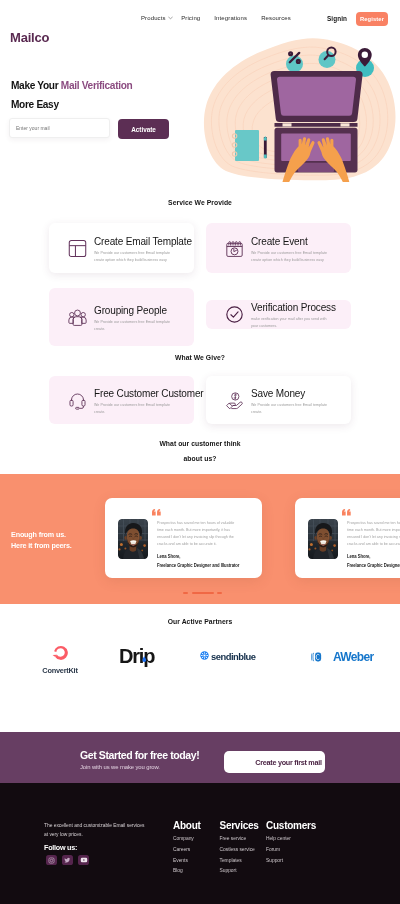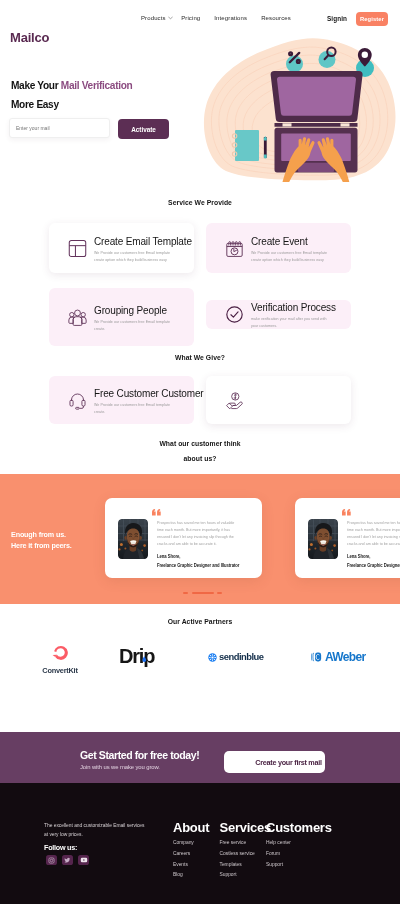--- a/index.html
+++ b/index.html
@@ -69,21 +69,21 @@
 
   
   .footer { position:absolute; left:0; width:400px; background:#120B10; }
   .f-tag { position:absolute; left:44px; top:821px; font-size:4.9px; color:#D6D1D4; line-height:9px; letter-spacing:-.02px;}
   .f-follow { position:absolute; left:44px; top:843px; font-size:7.2px; font-weight:bold; color:#fff; letter-spacing:-.25px;}
   .f-social { position:absolute; left:46px; top:855px; display:flex; gap:5px; }
   .f-soc { width:11px; height:10px; border-radius:2.6px; background:#55254D; display:flex;
            align-items:center; justify-content:center; cursor:pointer;}
   .f-cols { position:absolute; left:173px; top:820px; display:flex; gap:0; }
   .f-col { width:46.5px; }
-  .f-col-title { font-size:13px; font-weight:bold; color:#fff; margin-bottom:5px; letter-spacing:-.25px;}
+  .f-col-title { font-size:10px; font-weight:bold; color:#fff; margin-bottom:5px; letter-spacing:-.25px;}
   .f-link { font-size:4.9px; color:#CDC7CB; margin-bottom:5.8px; cursor:pointer; letter-spacing:-.02px; white-space:nowrap;}
 </style>
 </head>
 <body>
 
 <div class="nav">
   <div class="logo">Mailco</div>
   <div class="nav-links">
     <div class="nav-link" style="margin-right:8px;">
       <span>Products</span>
@@ -301,20 +301,24 @@
   <span class="card-icon">
     <svg viewBox="0 0 24 24" fill="none" stroke="#5C2F55" stroke-width="1.05">
       <circle cx="13.0" cy="6.9" r="4.6"></circle>
       <path d="M14.5 5.0 h-2.2 L13.7 8.8 h-2.2" stroke-linecap="round" stroke-linejoin="round"></path>
       <path d="M13.0 3.4 V5.0 M13.0 8.8 V10.4" stroke-linecap="round"></path>
       <path d="M5.3 16.2 a3.0 3.0 0 0 1 2.1-0.9 h4.2 a1.5 1.5 0 0 1 0 3.0 h-2.0"></path>
       <path d="M9.6 18.3 h4.8 l4.6-4.0 a1.65 1.65 0 0 1 2.3 2.4 l-5.4 4.9 a2.3 2.3 0 0 1-1.5 0.6 H8.0"></path>
       <path d="M2.0 18.5 l3.3-3.3 l4.0 4.0 l-3.3 3.3 Z" stroke-linejoin="round"></path>
     </svg>
   </span>
+  <div>
+    <div class="card-title">Save Money</div>
+    <div class="card-desc">We Provide our customers free Email template create.</div>
+  </div>
 </div>
 
 <div class="sec-head" style="top:440px;">What our customer think</div>
 <div class="sec-head" style="top:455px;">about us?</div>
 
 <div class="testi-band" style="top:474px; height:130px;">
   <div class="testi-side" style="left:11px; top:55px;">
     <div>Enough from us.</div>
     <div>Here it from peers.</div>
   </div>
@@ -480,41 +484,41 @@
 
 <div class="partner" style="left:119px; top:648px;">
   <span style="font-size:20px; font-weight:bold; color:#161616; letter-spacing:-1.2px; display:block; line-height:17px;">Drip</span>
   <span style="position:absolute; left:23px; top:0px;">
     <svg viewBox="0 0 10 14" width="4.6" height="6.4">
         <path d="M5 0.4 C5 0.4 9.2 6.3 9.2 9 A4.2 4.2 0 0 1 0.8 9 C0.8 6.3 5 0.4 5 0.4 Z" fill="#1A6FF2"></path>
       </svg>
   </span>
 </div>
 
-<div class="partner" style="left:208px; top:651px; display:flex; align-items:flex-end; gap:2px;">
+<div class="partner" style="left:200px; top:651px; display:flex; align-items:flex-start; gap:2px;">
   <span style="display:block;">
     <svg viewBox="0 0 24 24" width="9" height="9" style="display:block;">
       <circle cx="12" cy="12" r="11.2" fill="#1C7FF2"></circle>
       <g fill="#fff">
           <circle cx="12" cy="12" r="2.9"></circle>
       <path d="M12 1.7 C13.5 4 13.5 6 12 7.9 C10.5 6 10.5 4 12 1.7 Z"></path>
       <path d="M12 22.3 C10.5 20 10.5 18 12 16.1 C13.5 18 13.5 20 12 22.3 Z"></path>
       <path d="M1.7 12 C4 10.5 6 10.5 7.9 12 C6 13.5 4 13.5 1.7 12 Z"></path>
       <path d="M22.3 12 C20 13.5 18 13.5 16.1 12 C18 10.5 20 10.5 22.3 12 Z"></path>
       <path d="M4.7 4.7 C7.3 5.2 8.8 6.7 9.3 9.3 C6.7 8.8 5.2 7.3 4.7 4.7 Z"></path>
       <path d="M19.3 19.3 C16.7 18.8 15.2 17.3 14.7 14.7 C17.3 15.2 18.8 16.7 19.3 19.3 Z"></path>
       <path d="M19.3 4.7 C18.8 7.3 17.3 8.8 14.7 9.3 C15.2 6.7 16.7 5.2 19.3 4.7 Z"></path>
       <path d="M4.7 19.3 C5.2 16.7 6.7 15.2 9.3 14.7 C8.8 17.3 7.3 18.8 4.7 19.3 Z"></path>
         </g>
     </svg>
   </span>
   <span style="font-size:9.4px; font-weight:bold; color:#132E4A; letter-spacing:-.5px;">sendinblue</span>
 </div>
 
-<div class="partner" style="left:311px; top:650px; display:flex; align-items:center; gap:3px;">
+<div class="partner" style="left:311px; top:650px; display:flex; align-items:center; gap:11px;">
   <span style="display:block;">
     <svg viewBox="0 0 24 22" width="11" height="10" style="display:block;">
       <path d="M1.6 4.0 C0.5 7.2 0.5 14.8 1.6 18.0" stroke="#1576CB" stroke-width="1.5" fill="none" stroke-linecap="round"></path>
       <path d="M5.3 2.6 C3.6 6.6 3.6 15.4 5.3 19.4" stroke="#1576CB" stroke-width="1.7" fill="none" stroke-linecap="round"></path>
       <rect x="8.8" y="1.3" width="13.4" height="19.4" rx="5.4" fill="#1576CB"></rect>
       <path d="M17.6 6.2 C16.8 5.6 15.9 5.3 15.0 5.3 C12.6 5.3 11.3 7.5 11.3 11.0 C11.3 14.5 12.6 16.7 15.0 16.7 C15.9 16.7 16.8 16.4 17.6 15.8" stroke="#fff" stroke-width="1.7" fill="none" stroke-linecap="round"></path>
     </svg>
   </span>
   <span style="font-size:12px; font-weight:bold; color:#1576CB; letter-spacing:-.65px;">AWeber</span>
 </div>

